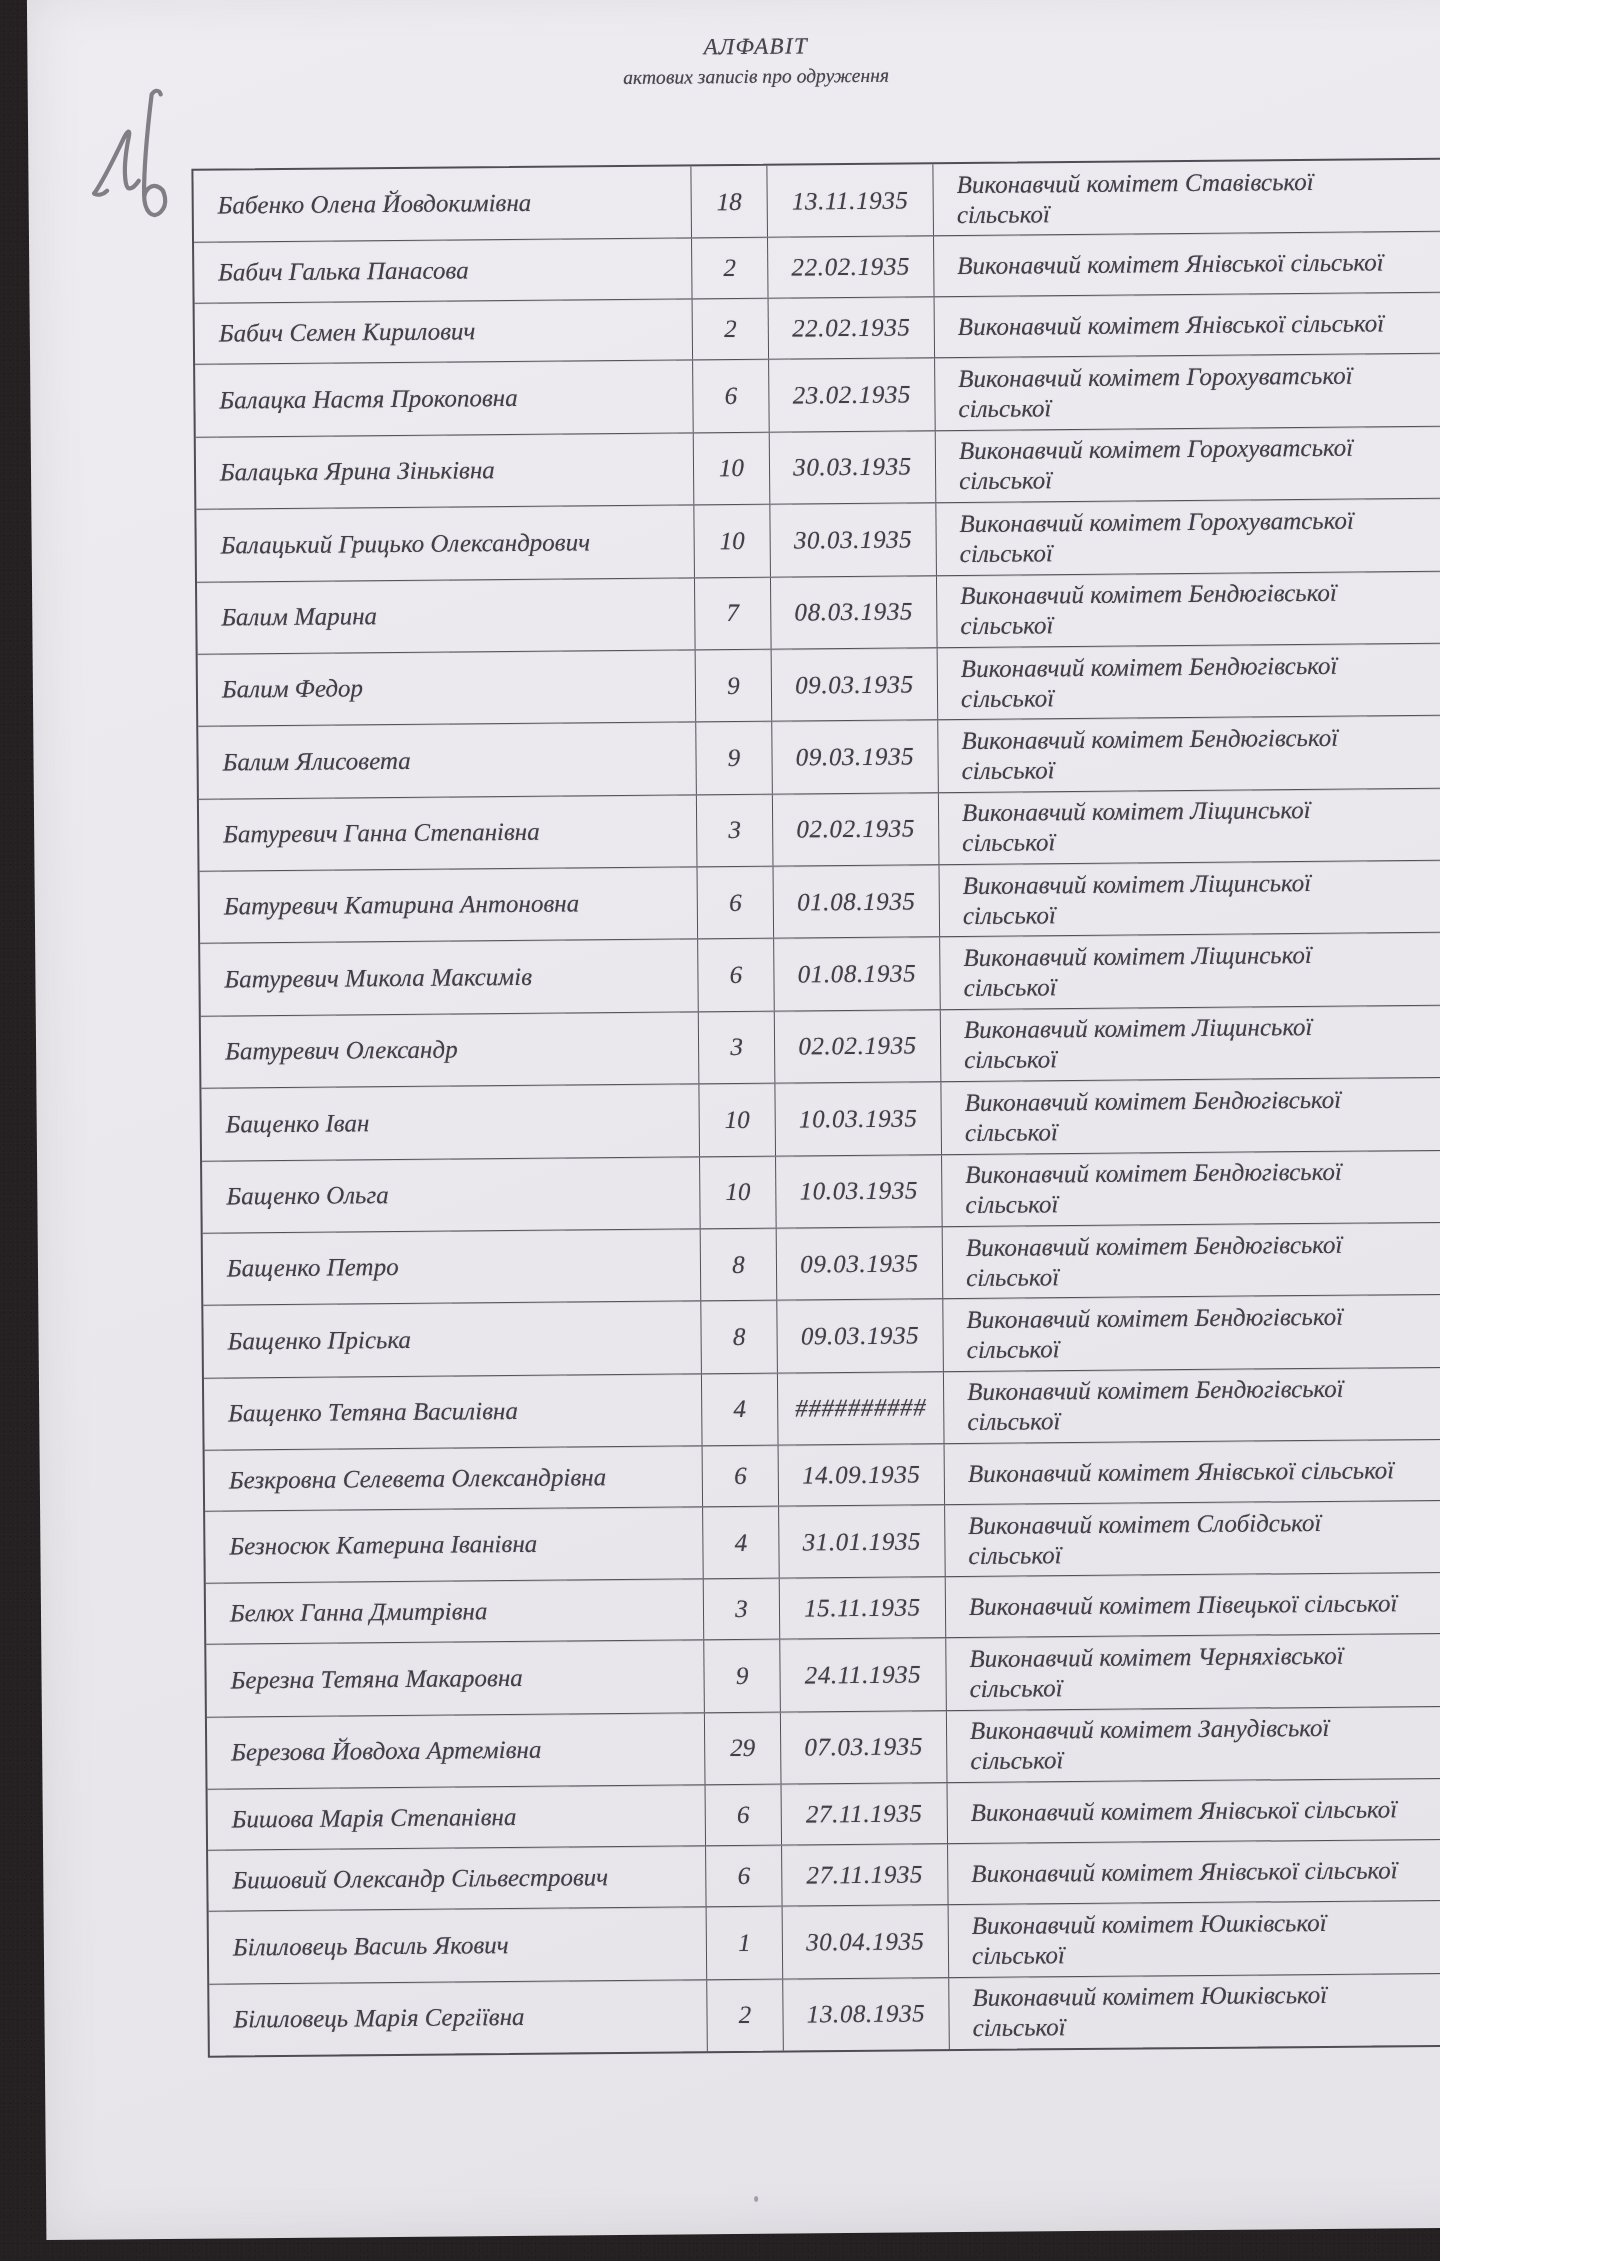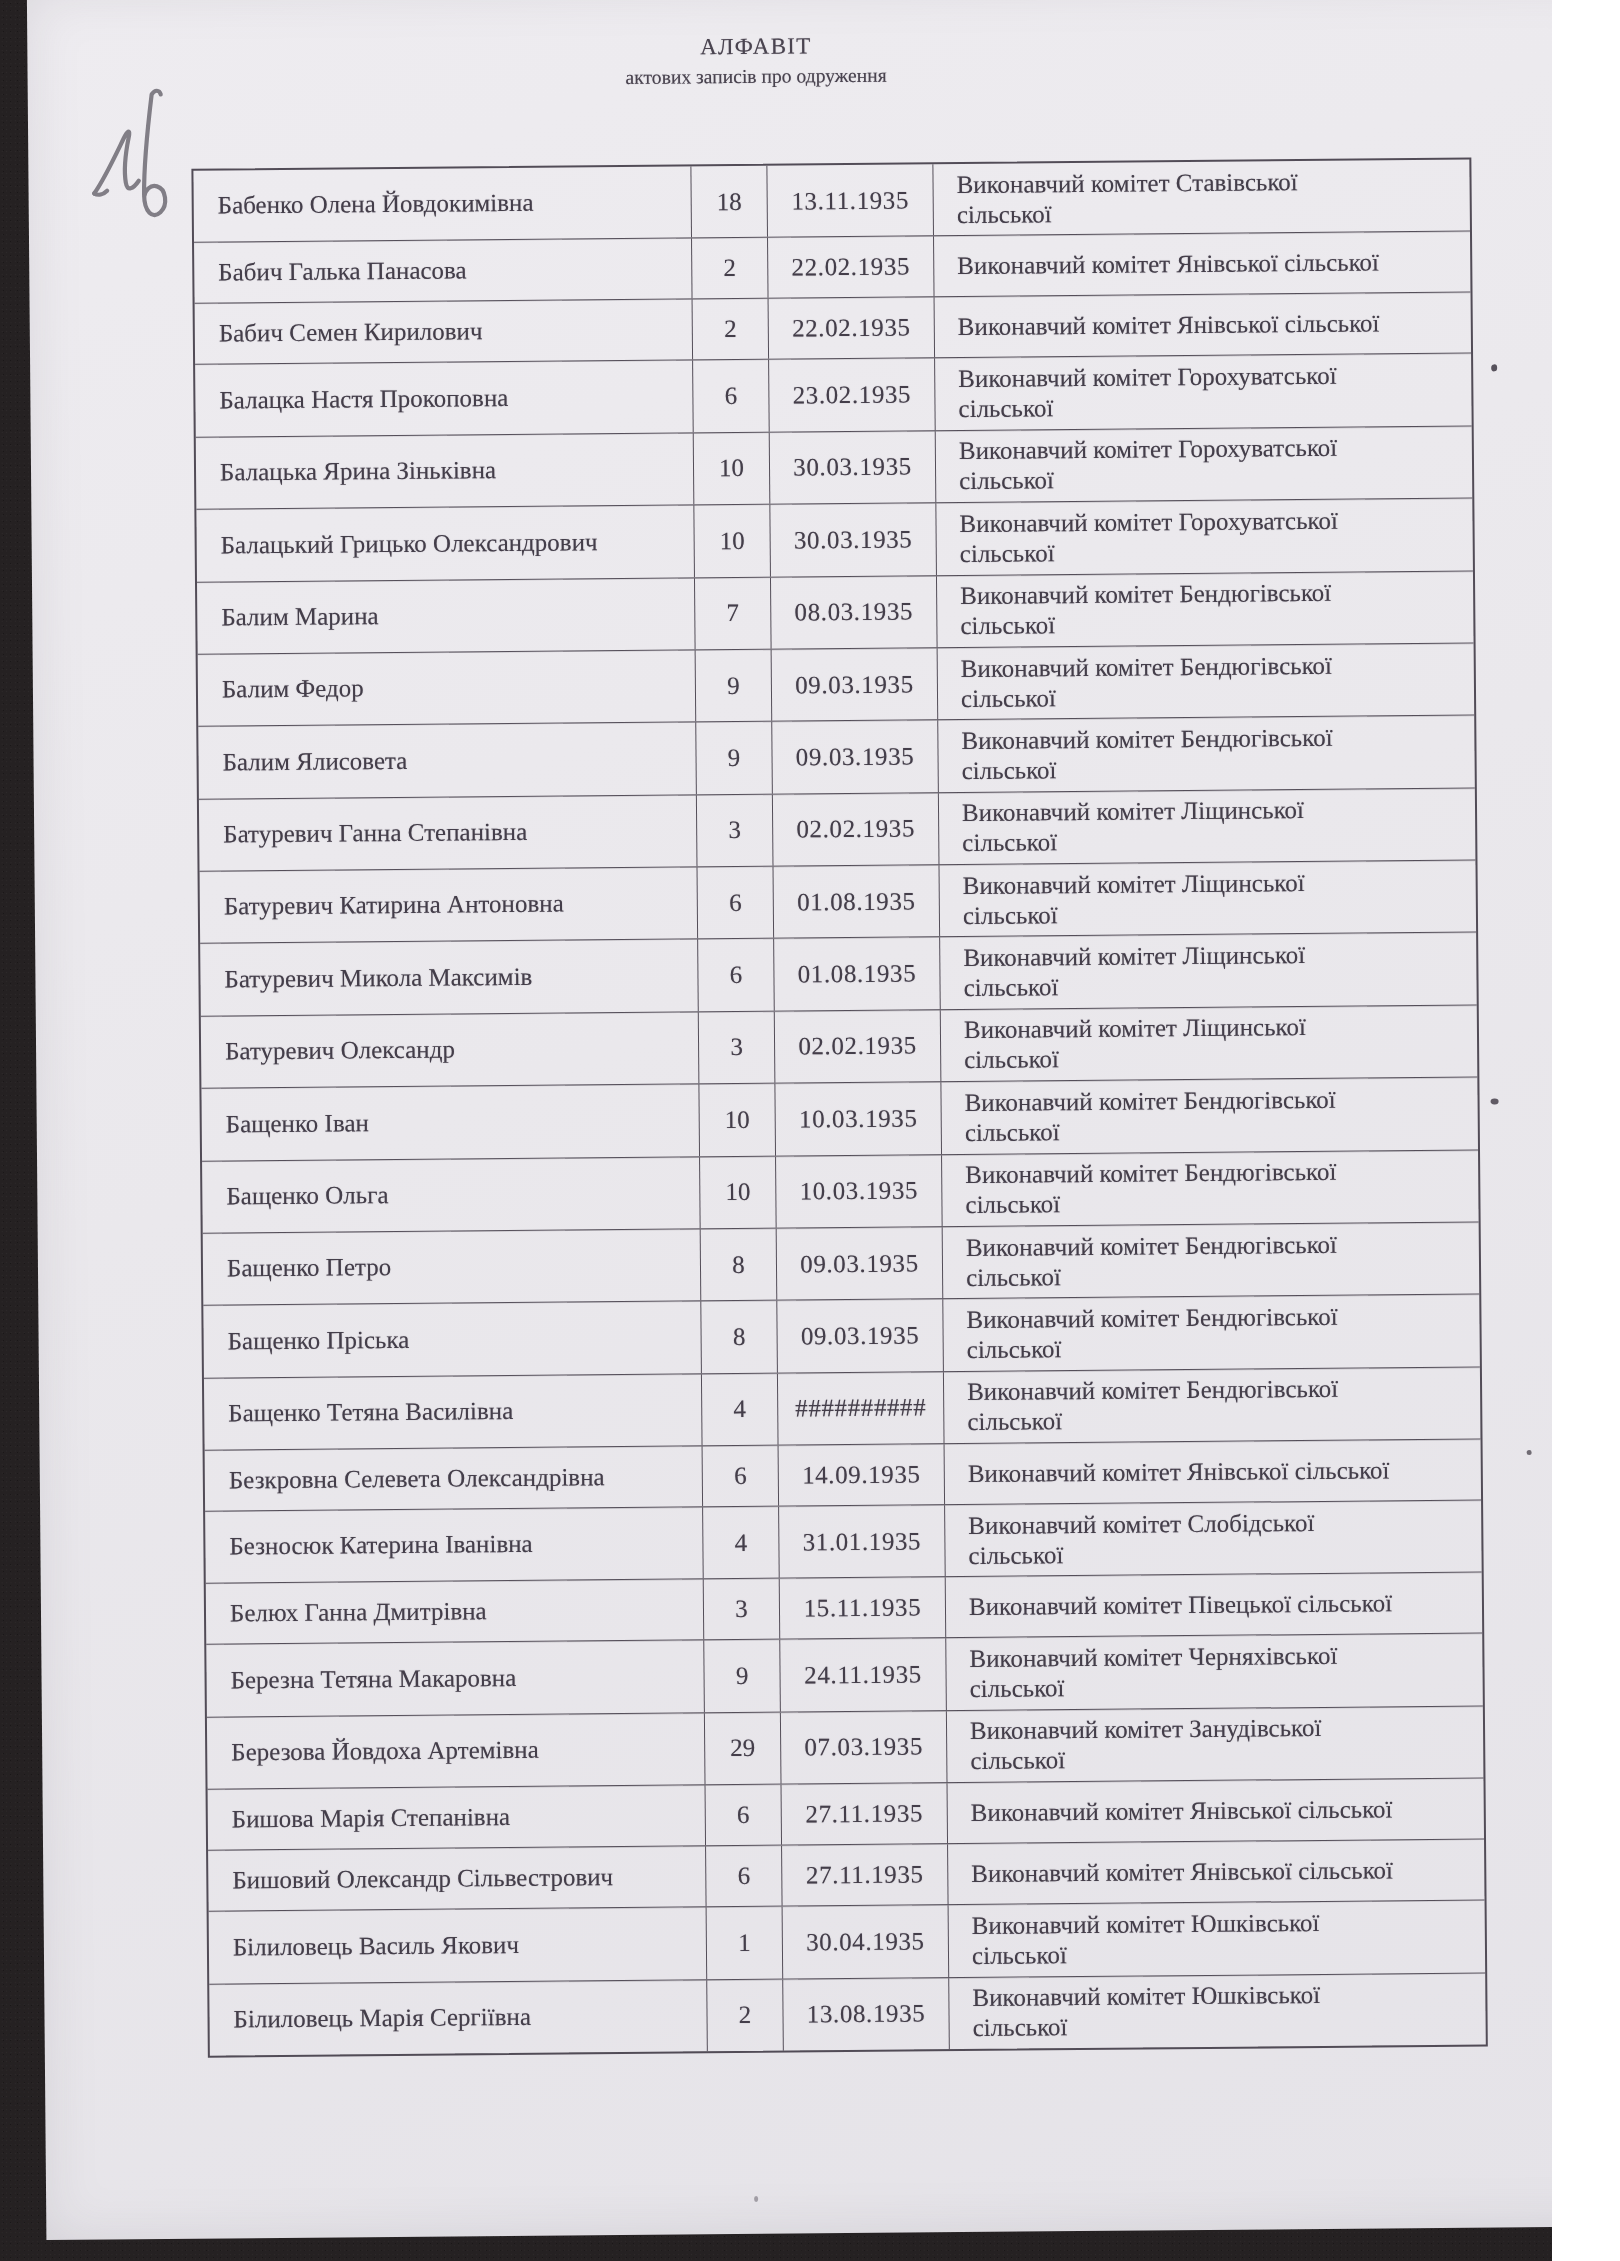--- a/index.html
+++ b/index.html
@@ -5,28 +5,29 @@
   html, body {
     margin: 0;
     padding: 0;
     width: 1620px;
     height: 2261px;
     overflow: hidden;
     font-family: "Liberation Serif", "DejaVu Serif", serif;
   }
   .stage {
     position: relative;
-    width: 1552px;
+    width: 1440px;
     height: 2261px;
     background-color: #252122;
     background-image:
       radial-gradient(rgba(255,255,255,0.04) 0.6px, transparent 0.9px),
       radial-gradient(rgba(0,0,0,0.30) 0.6px, transparent 0.9px);
     background-size: 4.4px 4.4px, 7px 7px;
     overflow: hidden;
+    font-style: italic;
   }
   .paper {
     position: absolute;
     left: 26.6px;
     top: -8.9px;
     width: 1582px;
     height: 2249px;
     background: linear-gradient(160deg, #eeecf0 0%, #eae8ec 45%, #e5e3e8 100%);
     transform: rotate(-0.5deg);
     transform-origin: 19px 19px;

